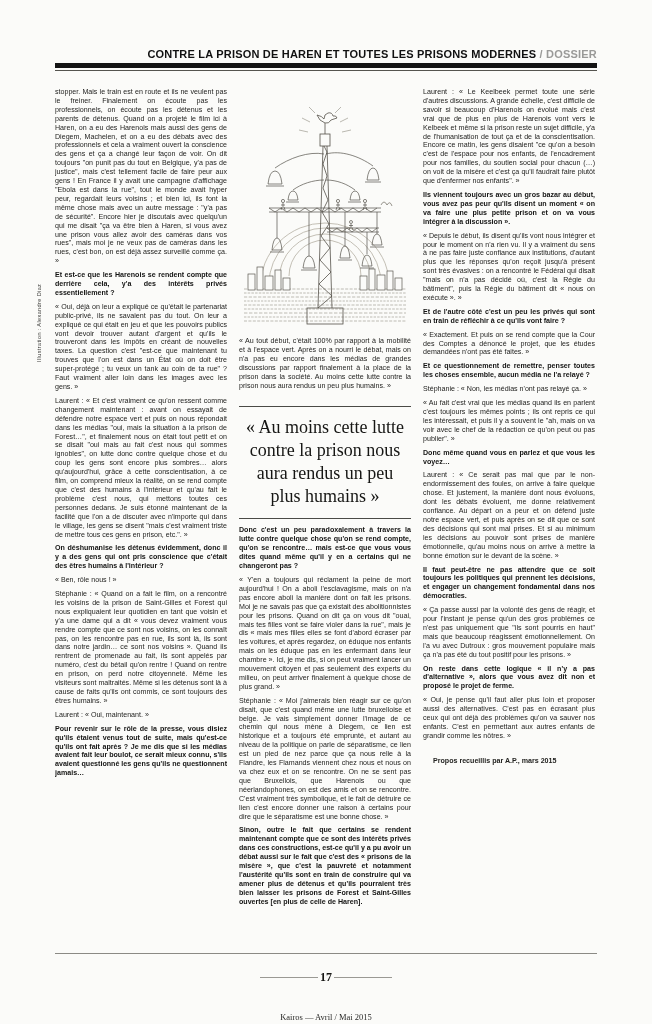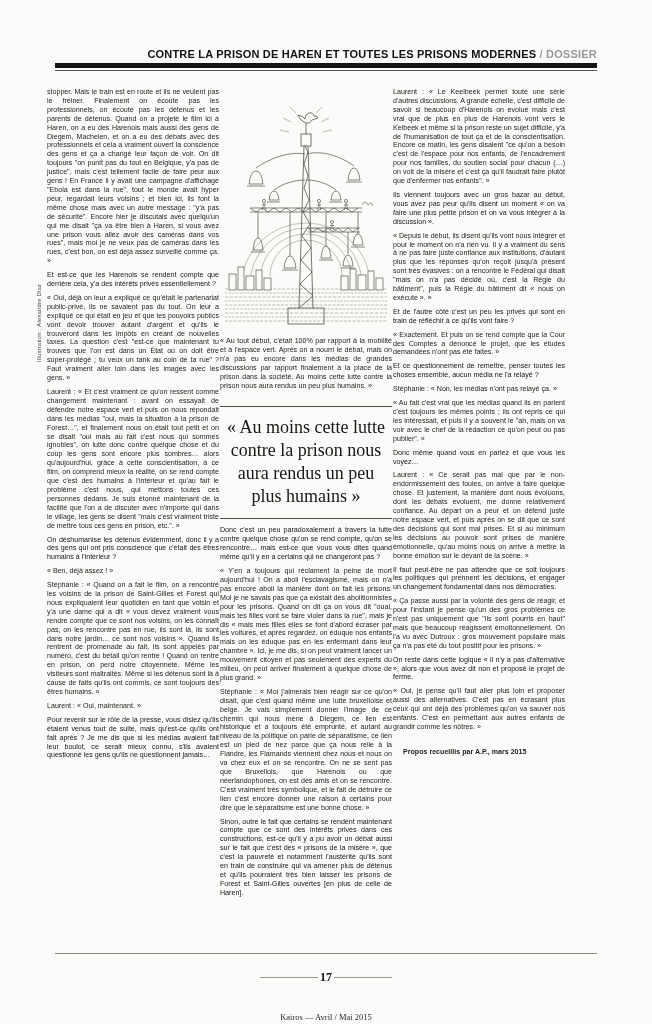--- a/index.html
+++ b/index.html
@@ -13,25 +13,25 @@
       color:#111;white-space:nowrap;}
   .masthead-title .section{color:#9a9a98;}
   .masthead-bar{margin-top:3px;height:5px;background:#141414;}
   .masthead-thin{margin-top:2px;height:1px;background:#55544f;}
 
   
   .vcredit{position:absolute;left:36px;top:362px;transform:rotate(-90deg);
       transform-origin:left top;font-size:5.5px;color:#3c3c3a;letter-spacing:.4px;white-space:nowrap;}
 
   
-  .cols{position:absolute;top:88px;left:47px;width:542px;height:863px;
-        display:flex;gap:1px;overflow:hidden;}
+  .cols{position:absolute;top:88px;left:55px;width:542px;height:863px;
+        display:flex;gap:12px;overflow:hidden;}
   .col{flex:0 0 172px;width:172px;overflow:hidden;}
   .para{margin:0 0 5px 0;font-size:7.1px;line-height:8.9px;text-align:justify;color:#232321;}
-  .para.q{font-weight:normal;color:#141413;margin-top:4px;}
+  .para.q{font-weight:bold;color:#141413;margin-top:4px;}
   .para.credit{font-weight:bold;margin-top:16px;text-align:left;padding-left:10px;}
   .pullquote{margin:16px 0 7px 0;padding:9px 2px 10px 2px;border-top:1px solid #4a4a46;
       border-bottom:1px solid #4a4a46;font-family:Liberation Serif, serif;
       font-size:18px;line-height:23px;text-align:center;color:#161614;}
   .illus-wrap{margin:0 0 7px 0;}
 
   
   .footer-rule{position:absolute;left:55px;top:953px;width:542px;height:1px;background:#8b8a85;}
   .pageno-row{position:absolute;left:0;top:970px;width:652px;display:flex;
       align-items:center;justify-content:center;gap:2px;}
@@ -55,21 +55,21 @@
 
   <div class="vcredit">Illustration : Alexandre Diaz</div>
 
   <div class="cols">
     <div class="col">
         <p class="para a">stopper. Mais le train est en route et ils ne veulent pas le freiner. Finalement on écoute pas les professionnels, on écoute pas les détenus et les parents de détenus. Quand on a projeté le film ici à Haren, on a eu des Harenois mais aussi des gens de Diegem, Machelen, et on a eu des débats avec des professionnels et cela a vraiment ouvert la conscience des gens et ça a changé leur façon de voir. On dit toujours "on punit pas du tout en Belgique, y'a pas de justice", mais c'est tellement facile de faire peur aux gens ! En France il y avait une campagne d'affichage "Ebola est dans la rue", tout le monde avait hyper peur, regardait leurs voisins ; et bien ici, ils font la même chose mais avec un autre message : "y'a pas de sécurité". Encore hier je discutais avec quelqu'un qui me disait "ça va être bien à Haren, si vous avez une prison vous allez avoir des caméras dans vos rues", mais moi je ne veux pas de caméras dans les rues, c'est bon, on est déjà assez surveillé comme ça. »</p>
         <p class="para q">Et est-ce que les Harenois se rendent compte que derrière cela, y'a des intérêts privés essentiellement ?</p>
         <p class="para a">« Oui, déjà on leur a expliqué ce qu'était le partenariat public-privé, ils ne savaient pas du tout. On leur a expliqué ce qui était en jeu et que les pouvoirs publics vont devoir trouver autant d'argent et qu'ils le trouveront dans les impôts en créant de nouvelles taxes. La question c'est "est-ce que maintenant tu trouves que l'on est dans un État où on doit être super-protégé ; tu veux un tank au coin de ta rue" ? Faut vraiment aller loin dans les images avec les gens. »</p>
         <p class="para a">Laurent : « Et c'est vraiment ce qu'on ressent comme changement maintenant : avant on essayait de défendre notre espace vert et puis on nous répondait dans les médias "oui, mais la situation à la prison de Forest…", et finalement nous on était tout petit et on se disait "oui mais au fait c'est nous qui sommes ignobles", on lutte donc contre quelque chose et du coup les gens sont encore plus sombres… alors qu'aujourd'hui, grâce à cette conscientisation, à ce film, on comprend mieux la réalité, on se rend compte que c'est des humains à l'intérieur et qu'au fait le problème c'est nous, qui mettons toutes ces personnes dedans. Je suis étonné maintenant de la facilité que l'on a de discuter avec n'importe qui dans le village, les gens se disent "mais c'est vraiment triste de mettre tous ces gens en prison, etc.". »</p>
         <p class="para q">On déshumanise les détenus évidemment, donc il y a des gens qui ont pris conscience que c'était des êtres humains à l'intérieur ?</p>
-        <p class="para a">« Ben, déjà assez ! »</p>
+        <p class="para a">« Ben, rôle nous ! »</p>
         <p class="para a">Stéphanie : « Quand on a fait le film, on a rencontré les voisins de la prison de Saint-Gilles et Forest qui nous expliquaient leur quotidien en tant que voisin et y'a une dame qui a dit « vous devez vraiment vous rendre compte que ce sont nos voisins, on les connaît pas, on les rencontre pas en rue, ils sont là, ils sont dans notre jardin… ce sont nos voisins ». Quand ils rentrent de promenade au fait, ils sont appelés par numéro, c'est du bétail qu'on rentre ! Quand on rentre en prison, on perd notre citoyenneté. Même les visiteurs sont maltraités. Même si les détenus sont là à cause de faits qu'ils ont commis, ce sont toujours des êtres humains. »</p>
         <p class="para a">Laurent : « Oui, maintenant. »</p>
         <p class="para q">Pour revenir sur le rôle de la presse, vous disiez qu'ils étaient venus tout de suite, mais qu'est-ce qu'ils ont fait après ? Je me dis que si les médias avaient fait leur boulot, ce serait mieux connu, s'ils avaient questionné les gens qu'ils ne questionnent jamais…</p>
       </div>
 
     <div class="col">
       <div class="illus-wrap">
         <svg width="172" height="238" viewBox="0 0 172 238">
 
           <g stroke="#bcb8ad" fill="none" stroke-width="0.9">

